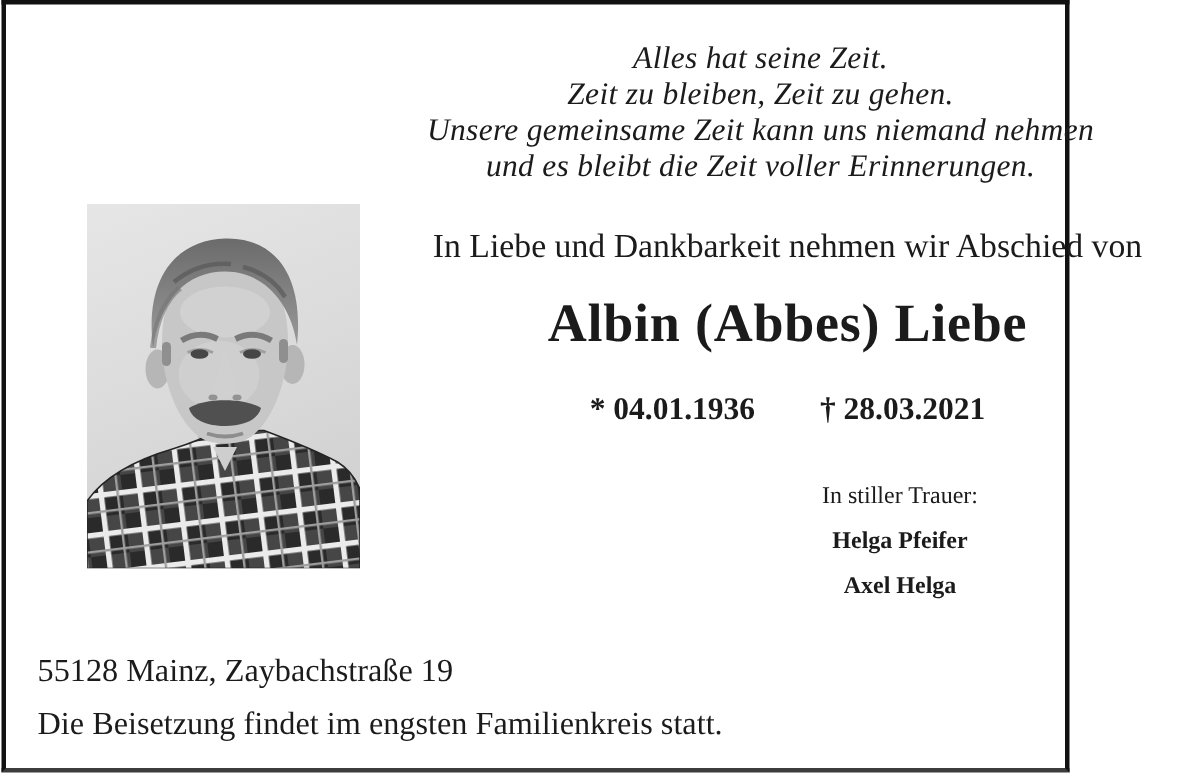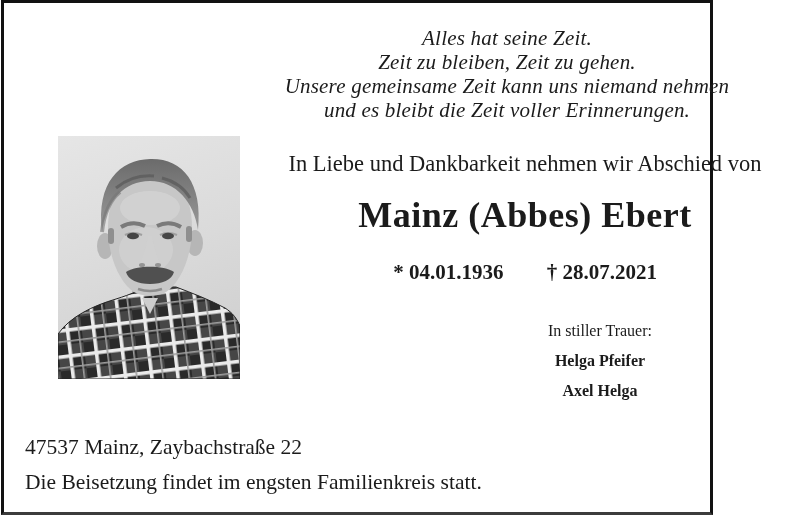--- a/index.html
+++ b/index.html
@@ -140,30 +140,30 @@
       <ellipse cx="100" cy="129" rx="3" ry="2" fill="#939393"></ellipse>
 
       <path d="M68,136 C78,129 106,129 116,136 C114,144 104,148 92,148 C80,148 70,144 68,136 Z" fill="#515151"></path>
 
       <path d="M80,153 Q92,157 104,153" stroke="#8d8d8d" stroke-width="2.5" fill="none"></path>
     </svg>
   </div>
 
   <div class="center-col">
     <div class="intro">In Liebe und Dankbarkeit nehmen wir Abschied von</div>
-    <div class="deceased-name">Mainz (Abbes) Ebert</div>
+    <div class="deceased-name">Albin (Abbes) Liebe</div>
     <div class="dates">
       <span class="birth">* 04.01.1936</span>
-      <span class="death">† 28.07.2021</span>
+      <span class="death">† 28.03.2021</span>
     </div>
   </div>
 
   <div class="mourners">
     <div class="heading">In stiller Trauer:</div>
     <div class="mourner-name">Helga Pfeifer</div>
     <div class="mourner-name">Axel Helga</div>
   </div>
 
-  <div class="address-line">47537 Mainz, Zaybachstraße 22</div>
+  <div class="address-line">55128 Mainz, Zaybachstraße 19</div>
 
   <div class="funeral-line">Die Beisetzung findet im engsten Familienkreis statt.</div>
 
 </div>
 
 </body></html>

